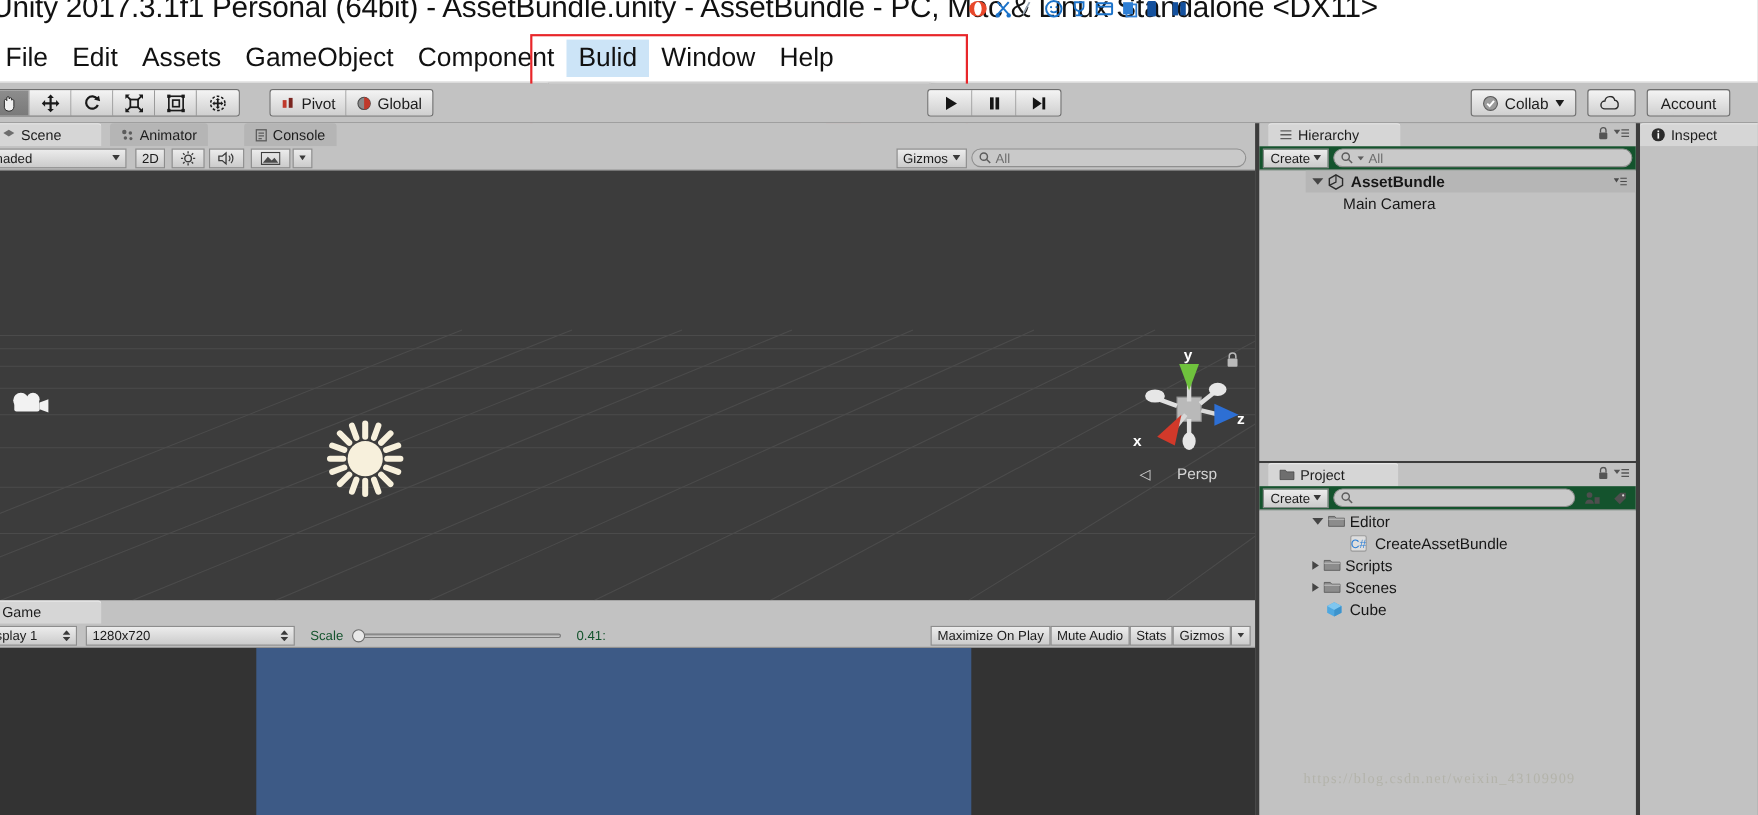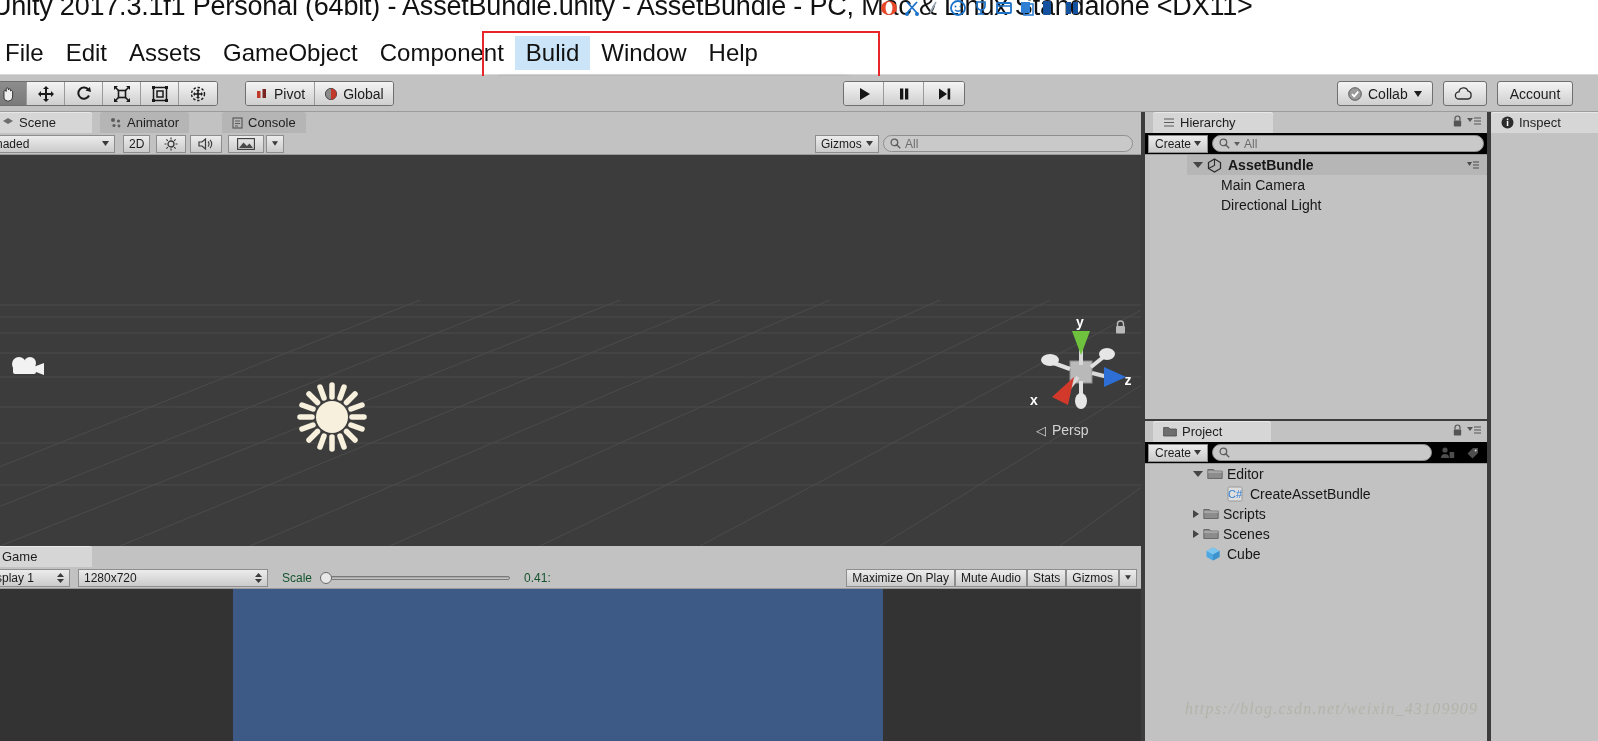--- a/index.html
+++ b/index.html
@@ -188,21 +188,21 @@
   .right-col {
     position: absolute; left: 1141px; top: 112px; width: 457px; height: 629px;
     background: #3c3c3c;
   }
   .hier-panel {
     position: absolute; left: 4px; top: 0; width: 342px; height: 307px;
     background: #c2c2c2;
   }
   .panel-toolbar {
     position: absolute; left: 0; top: 21px; width: 100%; height: 22px;
-    background: #000000; border-bottom: 1px solid #9a9a9a;
+    background: #14532d; border-bottom: 1px solid #9a9a9a;
     display: flex; align-items: center; padding: 0 3px; gap: 4px;
   }
   .pbtn {
     height: 18px; display: flex; align-items: center; gap: 3px; padding: 0 6px;
     font-size: 12px; color: #1b1b1b;
     border: 1px solid #8d8d8d; background: linear-gradient(#ececec,#cbcbcb);
   }
   .psearch {
     flex: 1; height: 17px; border-radius: 9px;
     border: 1px solid #8f8f8f; background: #c9c9c9;
@@ -227,22 +227,22 @@
   }
   .insp-panel {
     position: absolute; left: 350px; top: 0; width: 107px; height: 629px;
     background: #c2c2c2;
   }
   .insp-body { position: absolute; left:0; top:21px; right:0; bottom:0; background:#c2c2c2; }
 
   .lock-tab { position: absolute; right: 6px; top: 3px; display: flex; gap: 4px; align-items: center; }
   .watermark {
     position: absolute; left: 1185px; top: 700px;
-    font-family: "Liberation Serif", serif; font-size: 16px;
-    color: rgba(150,148,120,0.32); letter-spacing: 1.2px; white-space: nowrap; font-style: italic;
+    font-family: "Liberation Serif", serif; font-size: 13px;
+    color: rgba(150,148,120,0.32); letter-spacing: 1.2px; white-space: nowrap;
   }
 </style>
 </head>
 <body>
 
 <div id="app">
 
   <div class="titlebar">
     <div class="title-text">Unity 2017.3.1f1 Personal (64bit) - AssetBundle.unity - AssetBundle - PC, Mac &amp; Linux Standalone &lt;DX11&gt;</div>
     <div class="title-icons">
@@ -593,21 +593,21 @@
           <line x1="48" y1="64" x2="26" y2="56" stroke="#e0e0e0" stroke-width="4"></line>
           <ellipse cx="28" cy="55" rx="9" ry="6" fill="#e6e6e6"></ellipse>
           <line x1="69" y1="62" x2="84" y2="50" stroke="#e0e0e0" stroke-width="4"></line>
           <ellipse cx="85" cy="49" rx="8" ry="6" fill="#e6e6e6"></ellipse>
           <line x1="59" y1="76" x2="59" y2="94" stroke="#e0e0e0" stroke-width="4"></line>
           <ellipse cx="59" cy="96" rx="6" ry="8" fill="#e6e6e6"></ellipse>
         </svg>
       </div>
       <div class="persp-label">
         <span style="font-size:13px;">◁</span>
-        <span style="margin-left:2px;">Persp</span>
+        <span style="margin-left:20px;">Persp</span>
       </div>
     </div>
   </div>
 
   <div class="game-panel">
     <div class="panel-tabrow" style="left:0;top:0;width:1141px;">
       <div class="ptab active" style="left:-8px;width:100px;">
         <span>Game</span>
       </div>
     </div>
@@ -704,23 +704,20 @@
             </svg>
           <span>AssetBundle</span>
           <span style="flex:1"></span>
           <svg width="12" height="9" viewBox="0 0 12 9" style="margin-right:8px;">
               <polygon points="0,1 5,1 2.5,5" fill="#4a4a4a"></polygon>
               <path d="M6 1 h6 M6 4 h6 M6 7 h6" stroke="#4a4a4a" stroke-width="1"></path>
             </svg>
         </div>
         <div class="tree-row" style="padding-left:34px;">
           <span>Main Camera</span>
-        </div>
-        <div class="tree-row" style="padding-left:34px;">
-          <span>Directional Light</span>
         </div>
       </div>
     </div>
 
     <div class="proj-panel">
       <div class="panel-tabrow" style="left:0;top:0;width:342px;">
         <div class="ptab active" style="left:8px;width:118px;">
           <svg width="14" height="11" viewBox="0 0 14 11">
               <path d="M0.6 1.5 h5 l1.2 1.5 h6.6 v7 H0.6 Z" fill="#6e6e6e" stroke="#4d4d4d" stroke-width="0.8"></path>
             </svg>

